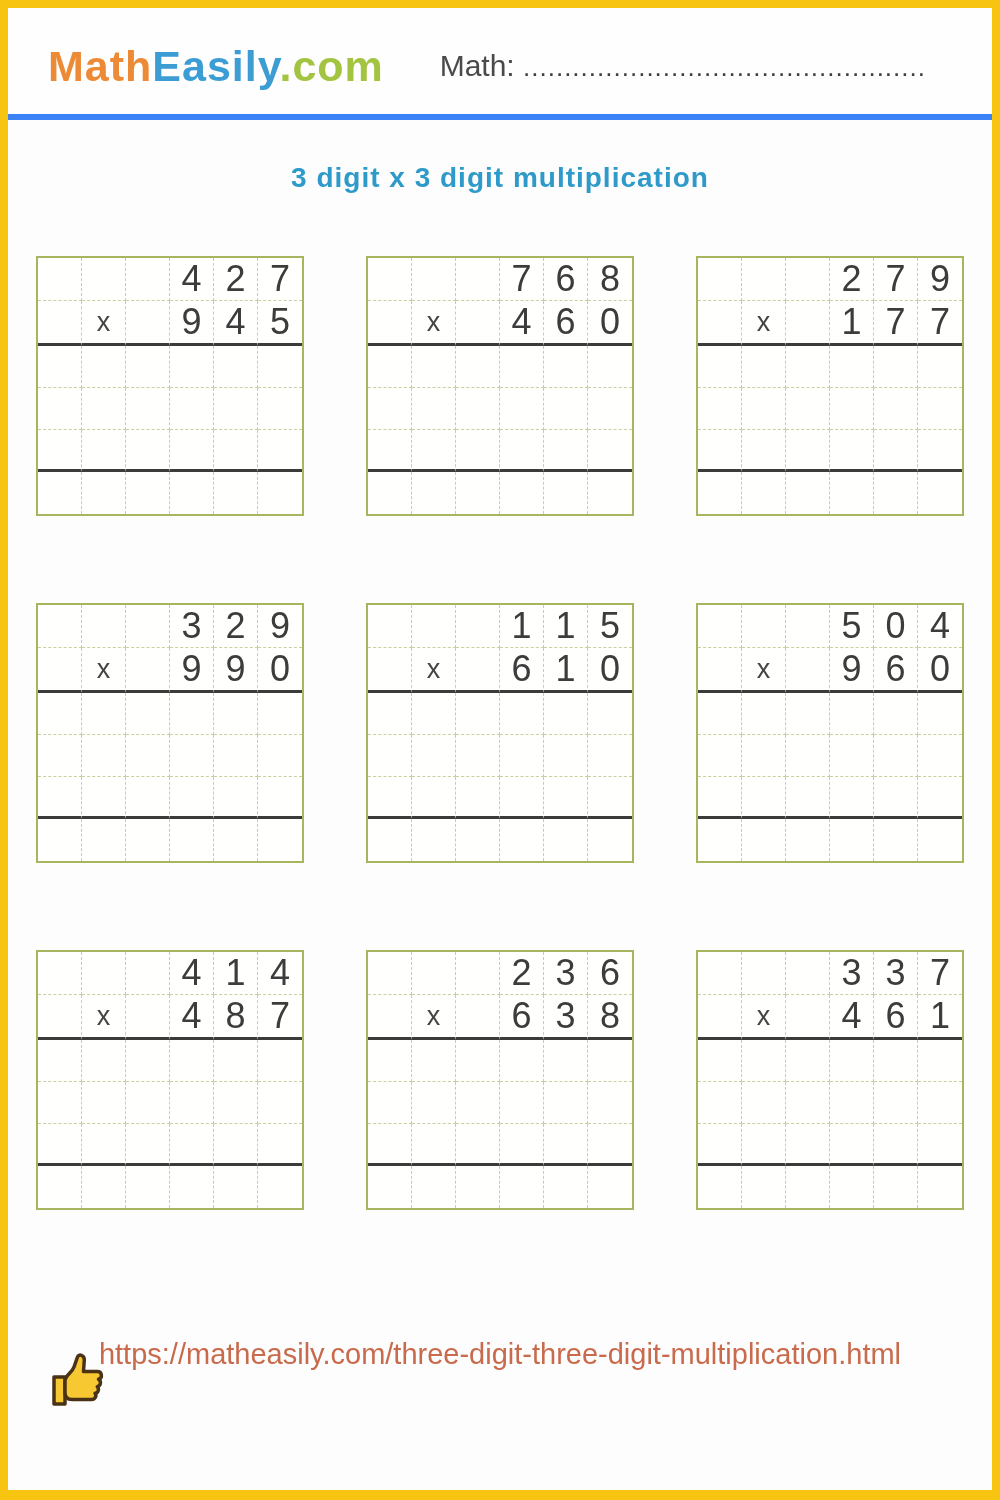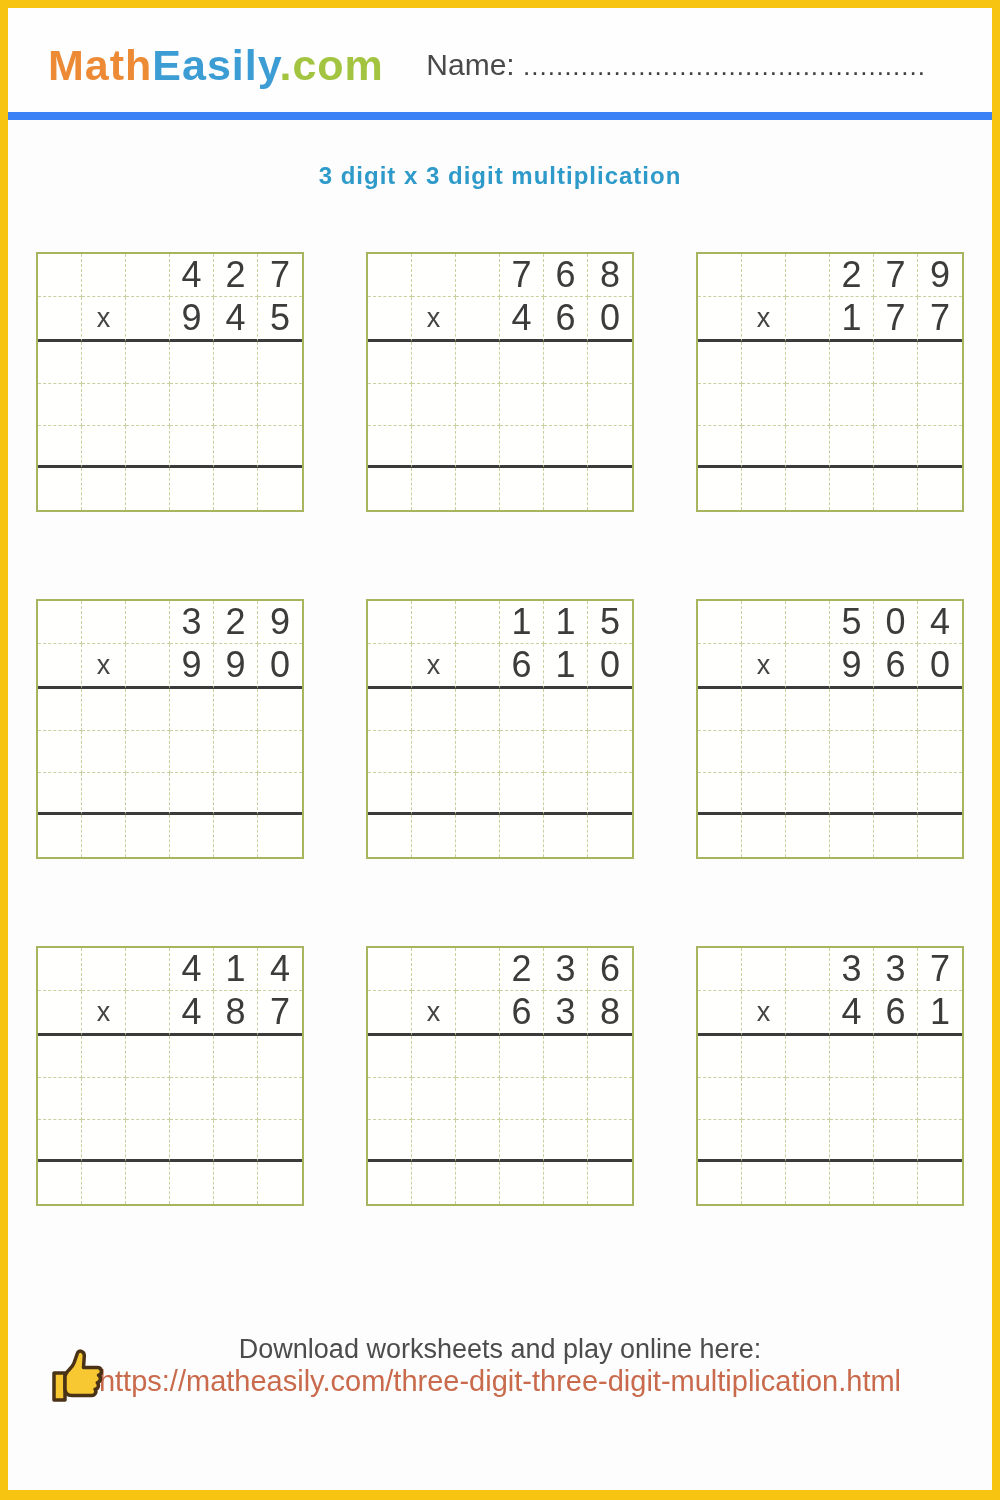--- a/index.html
+++ b/index.html
@@ -11,35 +11,35 @@
     border-bottom-width:10px;
     overflow:hidden;
   }
   
   .header {
     height:112px;
     display:flex;
     align-items:center;
     justify-content:space-between;
     padding:10px 66px 0 40px;
-    border-bottom:8px solid #3b82f6;
+    border-bottom:6px solid #3b82f6;
     background:#FEFEFE;
   }
   .logo { font-size:43px; font-weight:bold; letter-spacing:1px; }
   .logo .p-math   { color:#EC8A35; }
   .logo .p-easily { color:#3C9CD4; }
   .logo .p-com    { color:#A2C440; }
   .namefield { font-size:30px; color:#4A4A4A; white-space:nowrap; }
   .namefield .dots { letter-spacing:1px; font-size:26px; color:#3F3F3F; }
   
   .title {
     margin-top:42px;
     text-align:center;
     color:#2E9AC9;
-    font-size:24px;
+    font-size:28px;
     font-weight:bold;
     letter-spacing:1px;
   }
   
   .grids {
     margin-top:62px;
     display:flex;
     flex-wrap:wrap;
     justify-content:center;
     column-gap:62px;
@@ -91,21 +91,21 @@
   }
 </style>
 </head>
 <body>
 
 <div class="header">
   <div class="logo">
     <span class="p-math">Math</span><span class="p-easily">Easily</span><span class="p-com">.com</span>
   </div>
   <div class="namefield">
-    <span>Name:</span>
+    <span>Math:</span>
     <span class="dots">.................................................</span>
   </div>
 </div>
 
 <div class="title">3 digit x 3 digit multiplication</div>
 
 <div class="grids">
     <div class="mgrid">
       <div class="cell"></div>
       <div class="cell"></div>
@@ -450,15 +450,14 @@
     </div>
   </div>
 
 <div class="footer">
   <svg class="thumb" viewBox="0 0 64 64" aria-hidden="true">
     <g stroke="#4A3217" stroke-width="3.5" fill="#F8C832" stroke-linejoin="round" stroke-linecap="round">
       <path d="M8 30 h11 v27 H8 z"></path>
       <path d="M19 34 c0-6 7-8 9-14 l3.5-10 c1.2-3.5 7-2 6.8 3 l-0.8 11.5 h14 c4.5 0 5.5 6.5 1 7.8 c3.2 2 2.2 6.5-1.2 7.4 c2.2 2.2 1 6.2-2.2 6.6 c2 2.5-0.2 6.2-3.4 6.2 H26 c-4.5 0-7-2.5-7-7 z"></path>
     </g>
   </svg>
-  <div class="line1">Download worksheets and play online here:</div>
   <a class="url" href="#">https://matheasily.com/three-digit-three-digit-multiplication.html</a>
 </div>
 
 </body></html>

